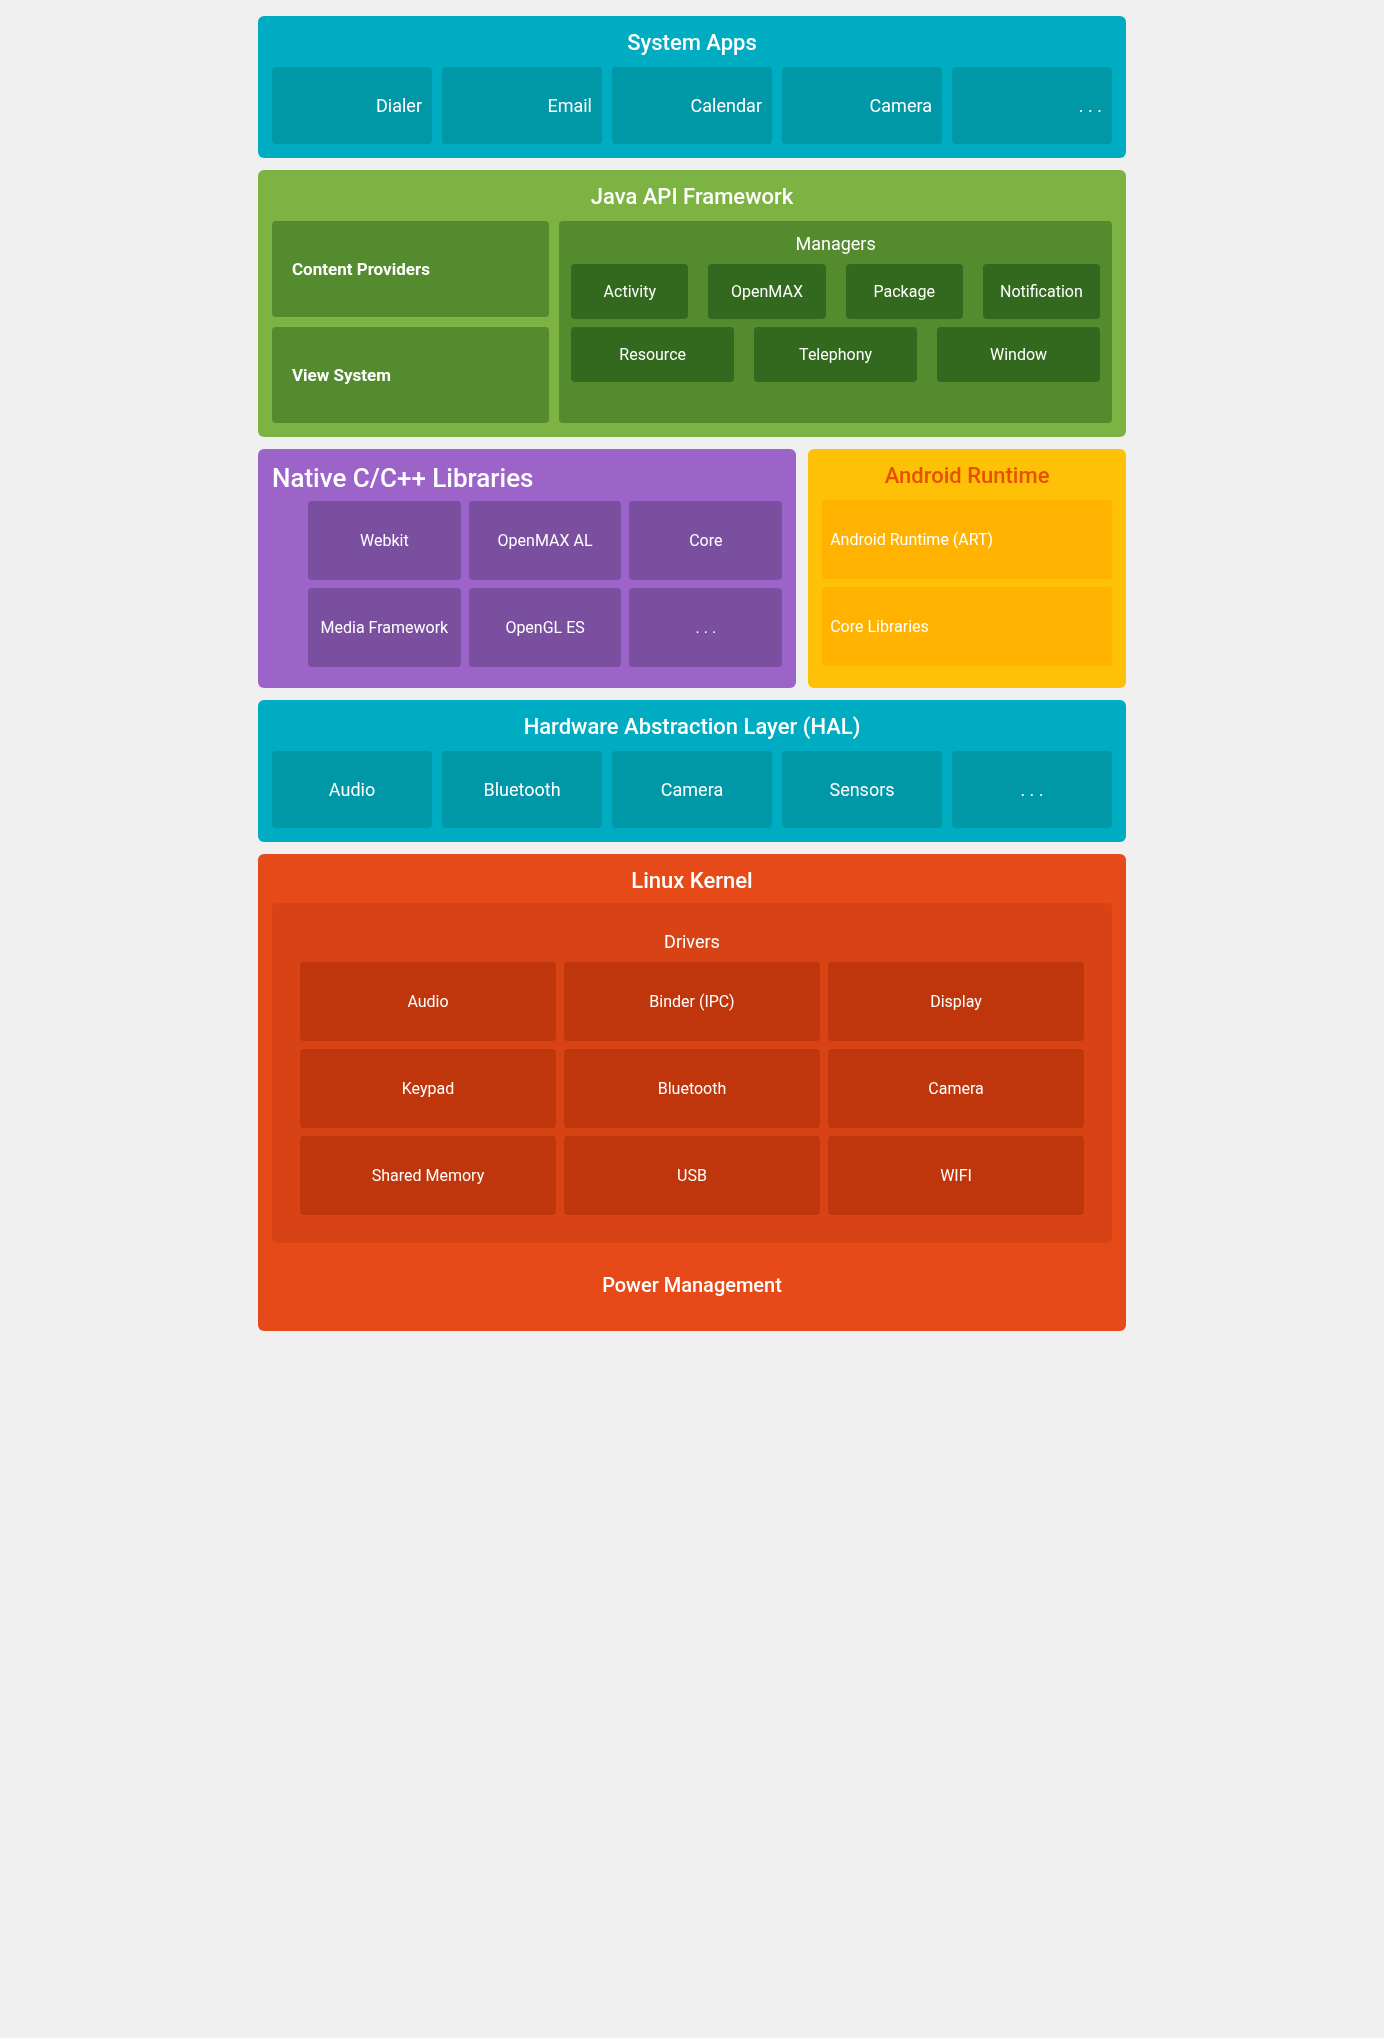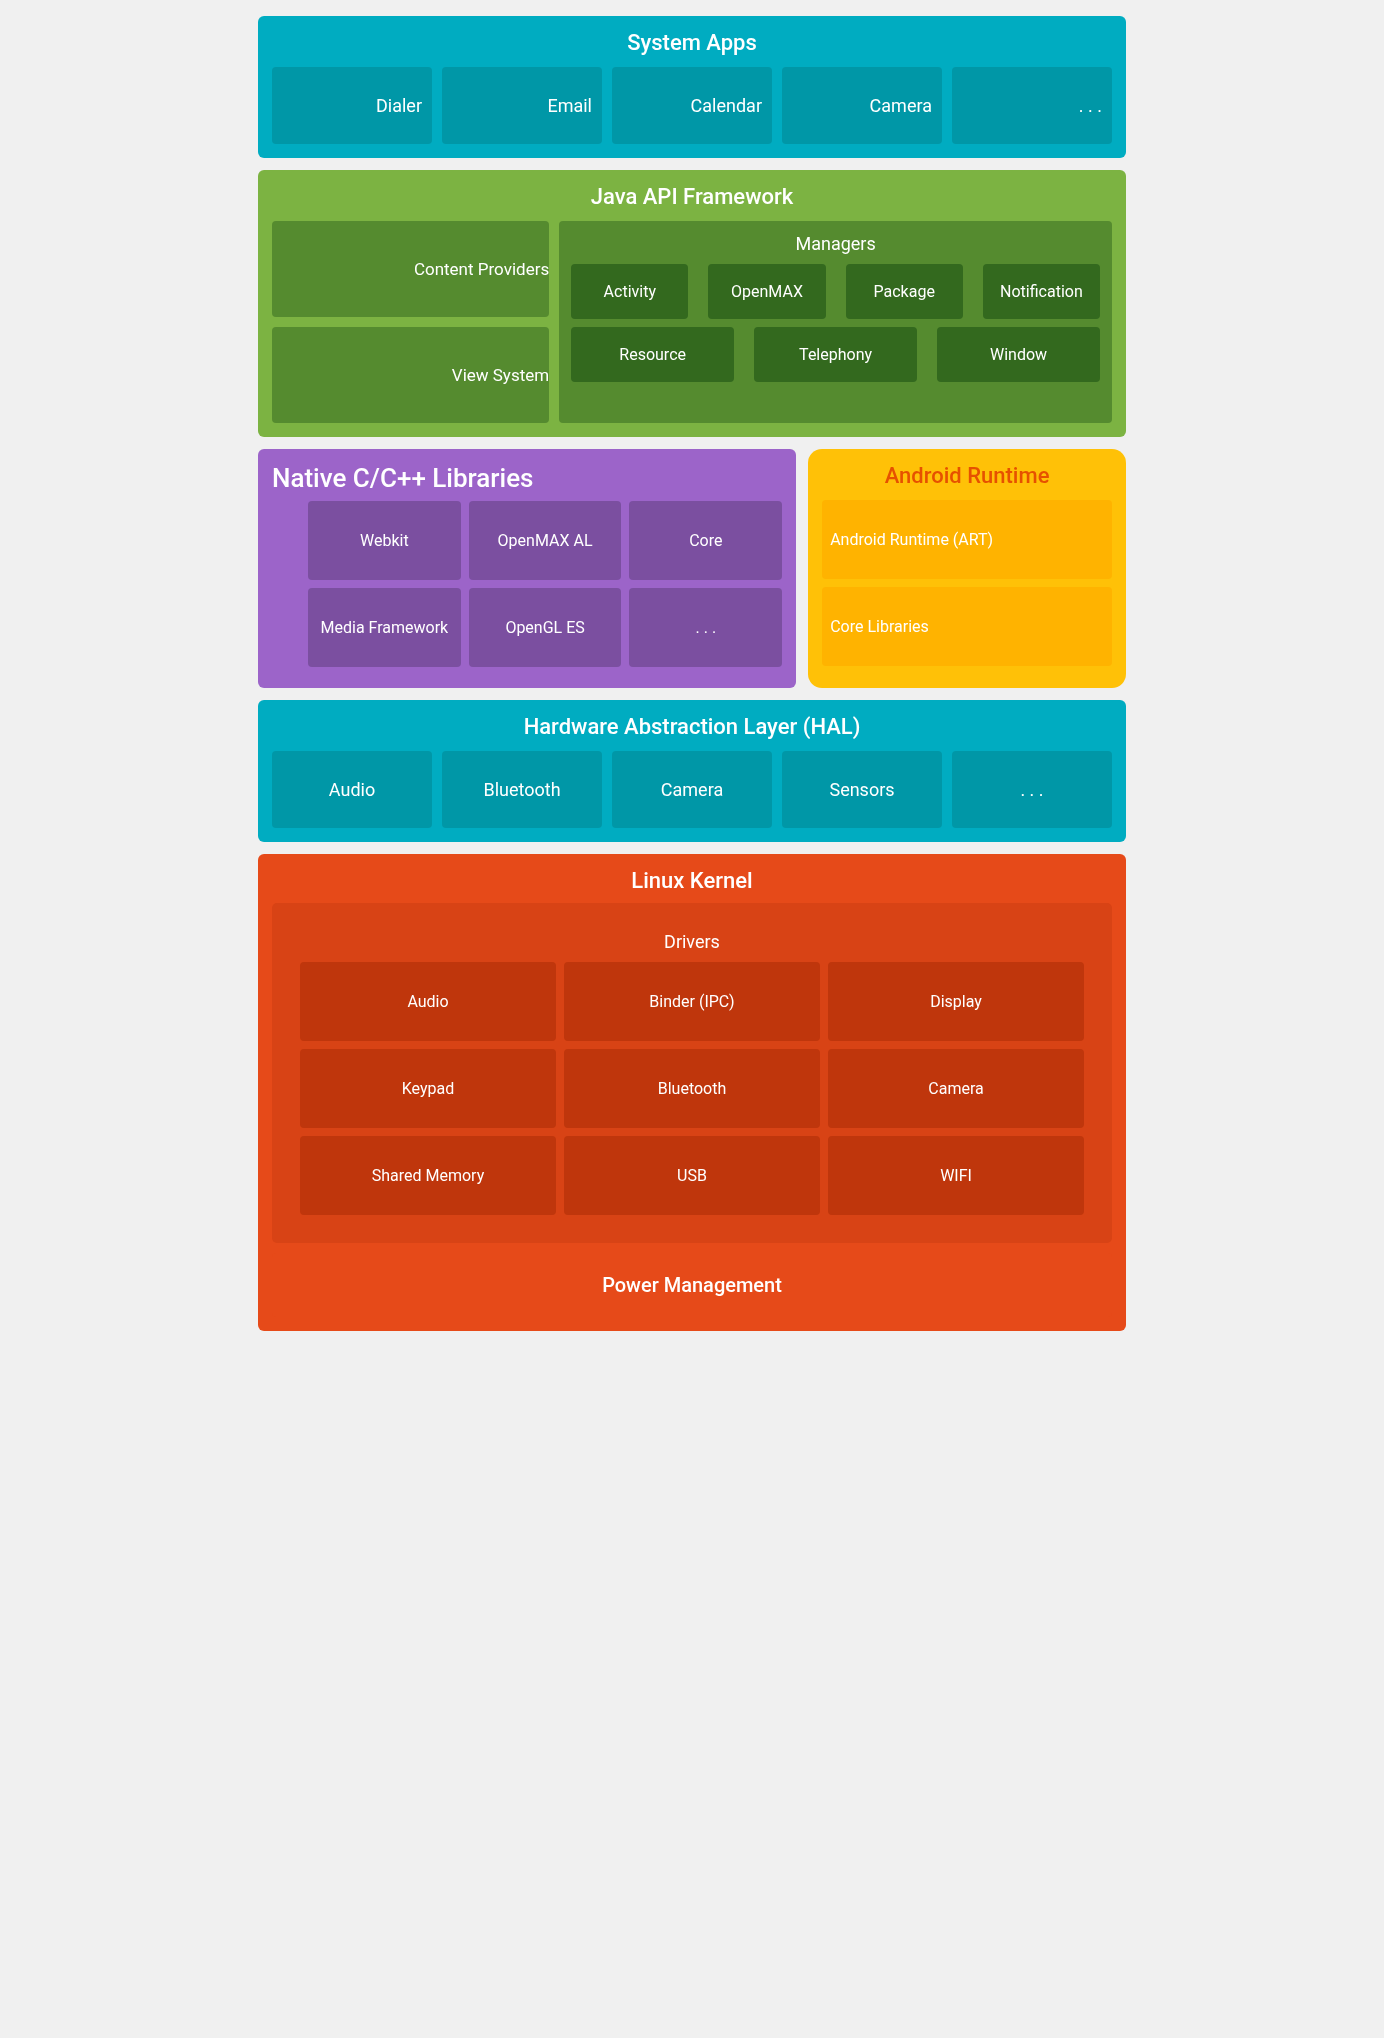--- a/index.html
+++ b/index.html
@@ -53,24 +53,25 @@
     .java-api .left-col {
       display: flex;
       flex-direction: column;
       gap: 10px;
       width: 33%;
     }
     .java-api .left-box {
       background: #558B2F;
       border-radius: 4px;
       color: white;
-      text-align: right;
-      padding: 38px 0;
+      text-align: left;
+      padding: 38px 20px;
       font-size: 17px;
       flex: 1;
+      font-weight: bold;
     }
     .java-api .right-col {
       flex: 1;
       background: #558B2F;
       border-radius: 4px;
       padding: 12px;
     }
     .managers-title {
       text-align: center;
       color: white;
@@ -133,21 +134,21 @@
       border-radius: 4px;
       color: white;
       text-align: center;
       padding: 30px 8px;
       font-size: 16px;
     }
 
     
     .android-runtime {
       background: #FFC107;
-      border-radius: 14px;
+      border-radius: 6px;
       padding: 14px;
       flex: 1;
     }
     .android-runtime .rt-title {
       text-align: center;
       color: #E65100;
       font-size: 22px;
       font-weight: 500;
       margin-bottom: 12px;
     }

